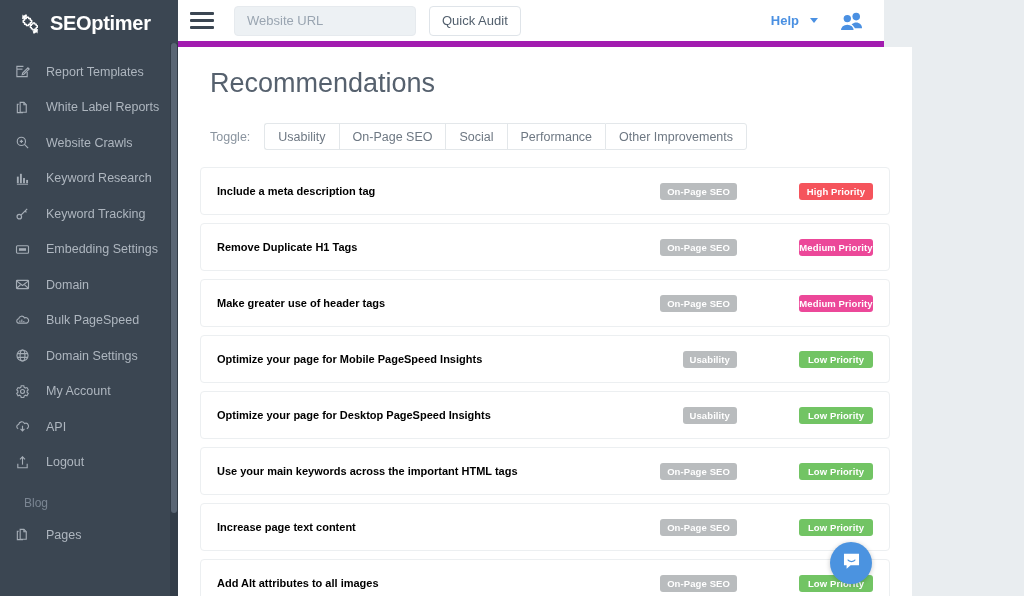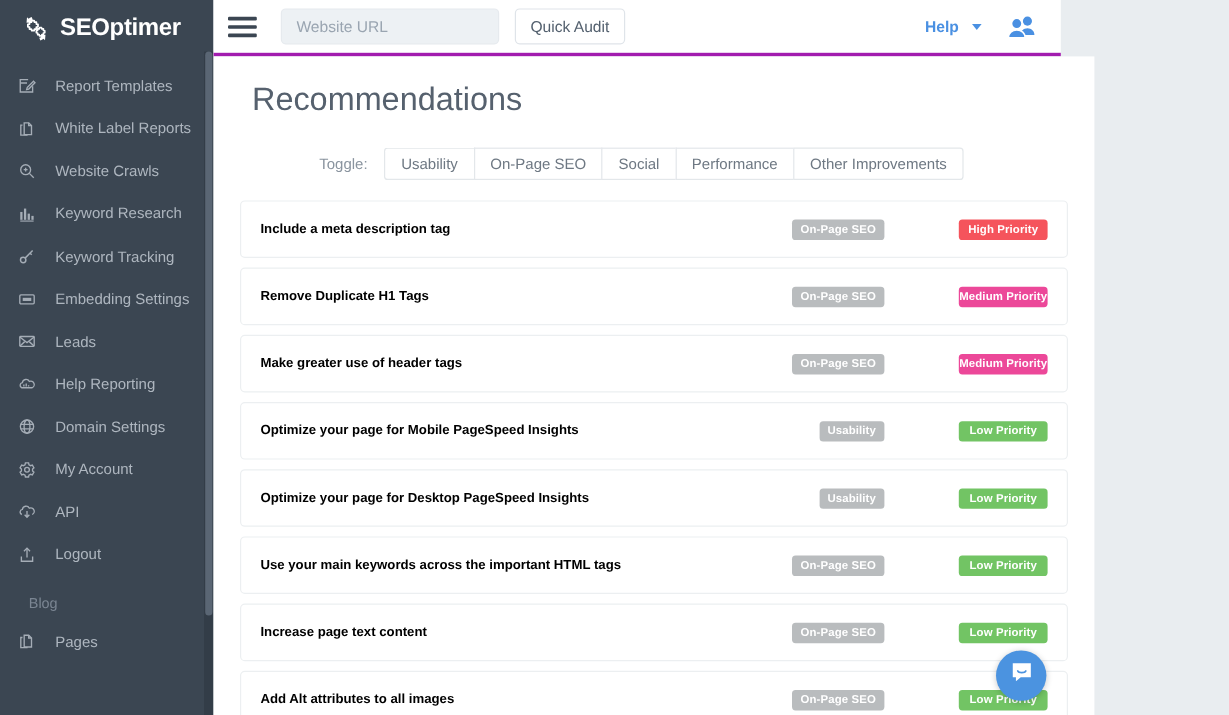--- a/index.html
+++ b/index.html
@@ -71,21 +71,21 @@
     background:#5a6674;
     border-radius:3px;
   }
 
   
   .main { flex:1; height:596px; position:relative; background:#e9edf0; }
 
   .topbar {
     height:47px;
     background:#ffffff;
-    border-bottom:3px solid #a21caf;
+    border-bottom:6px solid #a21caf;
     display:flex; align-items:center;
     padding:0 20px 0 12px;
   }
   .hamburger {
     width:24px; height:24px;
     display:flex; flex-direction:column; justify-content:center; gap:4px;
     cursor:pointer;
     flex:0 0 24px;
     margin-right:20px;
   }
@@ -145,22 +145,21 @@
     overflow:hidden;
   }
   .page-title {
     font-size:27px;
     color:#56616e;
     font-weight:normal;
     padding:21px 0 0 32px;
   }
   .toggle-row {
     display:flex; align-items:center;
-    padding:24px 0 0 48px;
-    margin-left:40px;
+    padding:24px 0 0 32px;
   }
   .toggle-label {
     font-size:12.5px;
     color:#8a949f;
     margin-right:14px;
     white-space:nowrap;
   }
   .toggle-group { display:flex; }
   .toggle-btn {
     height:27px;
@@ -327,32 +326,32 @@
       </div>
 
       <div class="nav-item">
         <span class="ic">
           <svg viewBox="0 0 16 16" fill="none" stroke="#aeb6bf" stroke-width="1.2">
             <rect x="1.6" y="3.6" width="12.8" height="8.8" rx=".7"></rect>
             <path d="M1.6 4.1 L8 9 l6.4-4.9"></path>
               <path d="M1.8 12 L6 8.2 M14.2 12 L10 8.2"></path>
           </svg>
         </span>
-        <span>Leads</span>
+        <span>Domain</span>
       </div>
 
 
       <div class="nav-item">
         <span class="ic">
           <svg viewBox="0 0 16 16" fill="none" stroke="#aeb6bf" stroke-width="1.2">
             <path d="M3.4 10.8 a2.4 2.4 0 0 1 .5-4.6 3.3 3.3 0 0 1 6.2-1 2.7 2.7 0 0 1 2.5 5.6 z"></path>
             <path d="M5.2 9.6 v-1.6 M7.3 9.6 v-2.6 M9.4 9.6 v-1.1"></path>
           </svg>
         </span>
-        <span>Help Reporting</span>
+        <span>Bulk PageSpeed</span>
       </div>
 
       <div class="nav-item">
         <span class="ic">
           <svg viewBox="0 0 16 16" fill="none" stroke="#aeb6bf" stroke-width="1.2">
             <circle cx="8" cy="8" r="5.9"></circle>
               <ellipse cx="8" cy="8" rx="2.6" ry="5.9"></ellipse>
             <path d="M2.3 6 h11.4 M2.3 10 h11.4"></path>
           </svg>
         </span>

